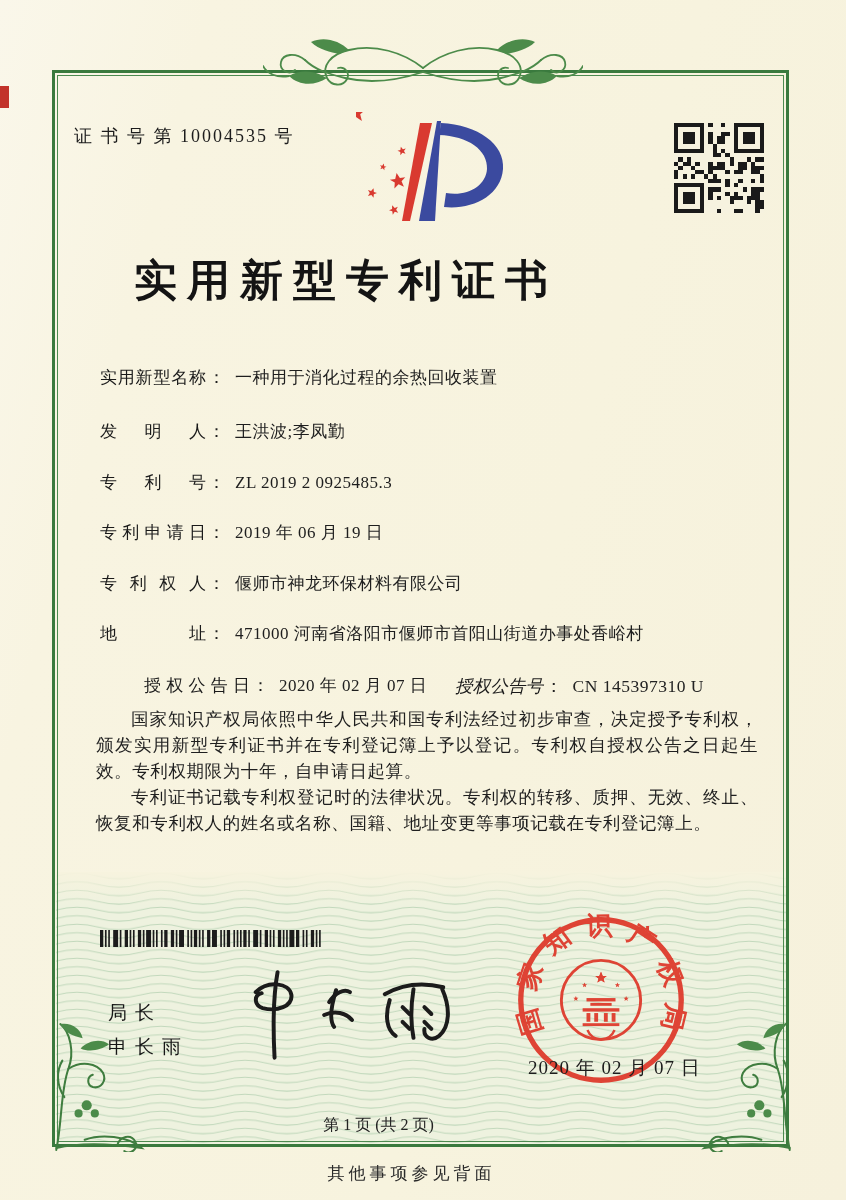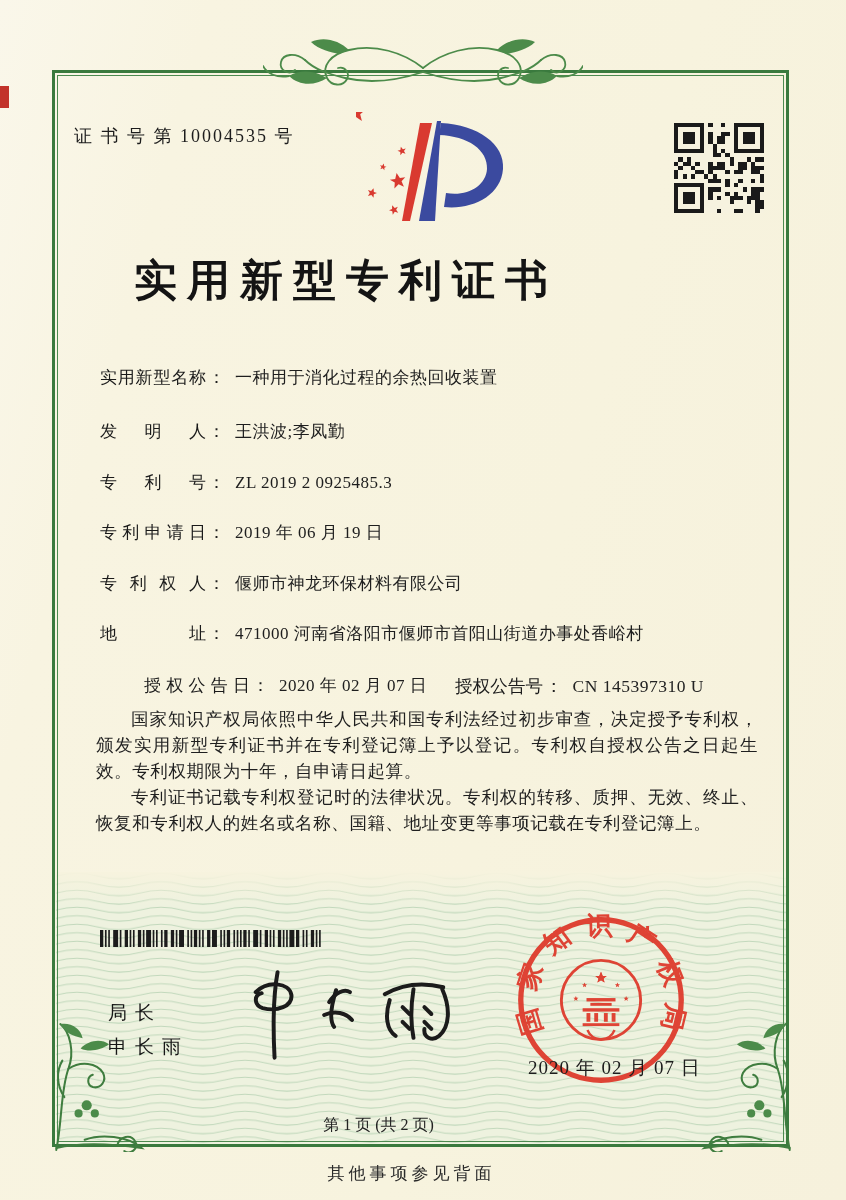--- a/index.html
+++ b/index.html
@@ -32,21 +32,21 @@
   .field-row{position:absolute;left:100px;font-size:17px;color:#1e1e1e;white-space:nowrap;}
   .flabel{
     display:inline-block;width:106px;text-align:justify;text-align-last:justify;
     vertical-align:top;color:#1a1a1a;
   }
   .fcolon{display:inline-block;margin:0 10px 0 2px;}
   .fvalue{letter-spacing:0.5px;}
   .row-y0{top:366px;} .row-y1{top:420px;} .row-y2{top:471px;} .row-y3{top:521px;}
   .row-y4{top:572px;} .row-y5{top:622px;} .row-y6{top:674px;margin-left:44px;}
   .grant-no{position:absolute;left:455px;top:674px;font-size:17.5px;white-space:nowrap;}
-  .grant-no .flabel{width:88px;}
+  .grant-no .flabel{width:88px;font-style:italic;}
   .paras{position:absolute;left:96px;top:706px;width:662px;}
   .paras p{
     margin:0;font-size:17.5px;line-height:26px;text-indent:2em;
     letter-spacing:0.6px;color:#1f1f1f;text-align:justify;
   }
   .barcode{position:absolute;left:100px;top:930px;width:224px;height:17px;}
   .director-title{position:absolute;left:108px;top:1000px;font-size:19px;letter-spacing:8px;color:#161616;text-align:right;}
   .director-name{position:absolute;left:108px;top:1034px;font-size:19px;letter-spacing:8px;color:#161616;}
   .signature{position:absolute;left:218px;top:962px;width:258px;height:104px;}
   .seal{position:absolute;left:514px;top:913px;width:174px;height:174px;opacity:0.93;}

